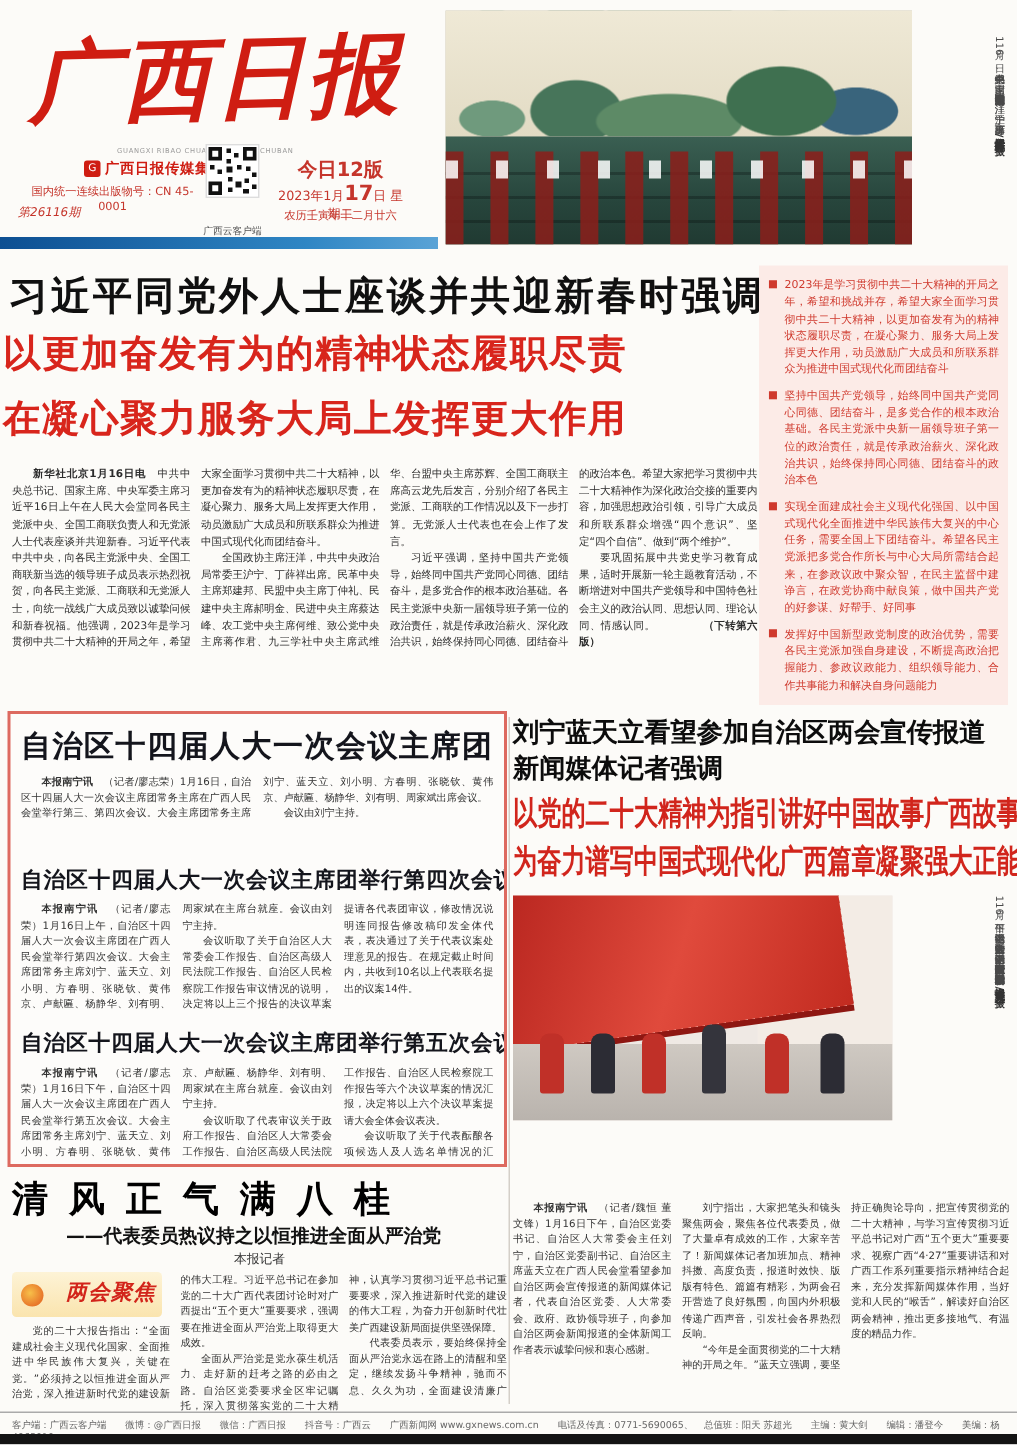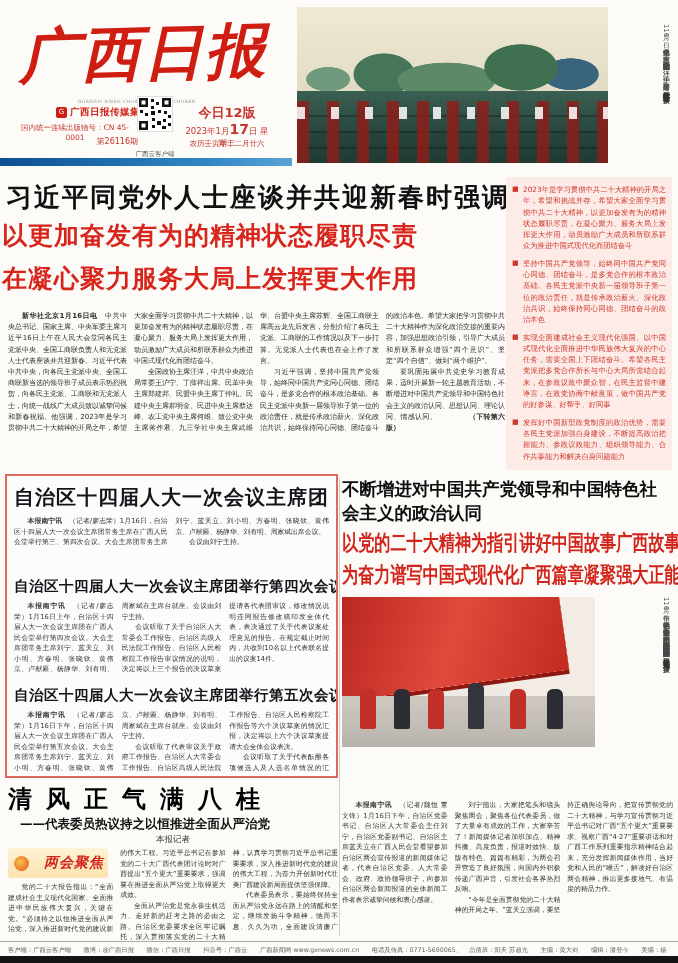--- a/index.html
+++ b/index.html
@@ -14,21 +14,21 @@
     position:absolute; left:14px; top:4px; width:258px; height:98px;
     font-family:"DejaVu Serif", serif; font-weight:900; font-style:italic;
     font-size:60px; line-height:98px; color:#cf1d12; letter-spacing:2px;
     transform:rotate(-1.5deg); white-space:nowrap; text-align:center;
   }
   .pub-pinyin { position:absolute; left:78px; top:99px; font-size:4.5px; color:#9a9a9a; letter-spacing:.5px; }
   .pub-row { position:absolute; left:56px; top:106px; display:flex; align-items:center; gap:3px; }
   .pub-logo { width:11px; height:11px; background:#cf1d12; color:#fff; font-size:7px; line-height:11px; text-align:center; border-radius:2px; }
   .pub-text { font-size:9.5px; font-weight:bold; color:#cf1d12; letter-spacing:.5px; }
   .issn  { position:absolute; left:12px; top:123px; width:126px; text-align:center; font-size:7.5px; color:#c5352b; }
-  .issue { position:absolute; left:12px; top:136px; width:126px; text-align:right; font-size:8px; color:#c5352b; }
+  .issue { position:absolute; left:12px; top:136px; width:126px; text-align:left; font-size:8px; color:#c5352b;font-style:italic; }
   .qr { position:absolute; left:137px; top:96px; width:36px; height:36px; background:#fff; border:1px solid #ddd; }
   .qr svg { display:block; }
   .qr-label { position:absolute; left:127px; top:136px; width:56px; text-align:center; font-size:6.5px; color:#555;margin-top:14px; }
   .edition { position:absolute; left:186px; top:104px; width:82px; text-align:center; font-size:13px; font-weight:900; color:#c5352b; }
   .dateline { position:absolute; left:182px; top:121px; width:90px; text-align:center; font-size:8.5px; color:#c5352b; }
   .dateline b { font-size:14px; }
   .lunar { position:absolute; left:182px; top:139px; width:90px; text-align:center; font-size:7.5px; color:#c5352b; }
   .blue-bar { position:absolute; left:0; top:158px; width:292px; height:8px;
     background:linear-gradient(90deg,#0d4f92,#2f86c4 70%,#5aa3d6); }
   
@@ -82,21 +82,21 @@
     color:#333; text-align:justify; overflow:hidden; }
   .npc-body p { text-indent:2em; }
   .cols2 { column-count:2; height:52px; }
   .cols3a { column-count:3; height:76px; }
   .cols3b { column-count:3; height:64px; }
   .byline-b { font-weight:bold; }
   
   .qf-title { position:absolute; left:8px; top:783px; width:330px; text-align:left;
     font-family:"DejaVu Serif", serif; font-size:24px; font-weight:900; color:#000;
     letter-spacing:14px; white-space:nowrap; }
-  .qf-sub { position:absolute; left:20px; top:816px; width:330px; 
+  .qf-sub { position:absolute; left:4px; top:816px; width:330px; text-align:center;
     font-size:12.5px; font-weight:bold; color:#111; }
   .qf-by { position:absolute; left:8px; top:834px; width:330px; text-align:center; font-size:8.5px; color:#333; }
   .qf-body { position:absolute; left:8px; top:848px; width:330px; height:96px;
     column-count:3; column-gap:7px; font-size:6.8px; line-height:1.55; color:#333;
     text-align:justify; overflow:hidden; }
   .qf-body p { text-indent:2em; }
   .lh-logo { width:100px; height:30px; margin-bottom:4px; break-inside:avoid;
     background:linear-gradient(#fdf3d6,#fae4ae); border-radius:3px;
     display:flex; align-items:center; gap:15px; padding-left:6px; }
   .lh-sun { width:15px; height:15px; border-radius:50%;
@@ -243,21 +243,21 @@
     <div class="lh-logo">
       <span class="lh-sun"></span>
       <span class="lh-text">两会聚焦</span>
     </div>
     <p>党的二十大报告指出：“全面建成社会主义现代化国家、全面推进中华民族伟大复兴，关键在党。”必须持之以恒推进全面从严治党，深入推进新时代党的建设新的伟大工程。习近平总书记在参加党的二十大广西代表团讨论时对广西提出“五个更大”重要要求，强调要在推进全面从严治党上取得更大成效。</p>
     <p>全面从严治党是党永葆生机活力、走好新的赶考之路的必由之路。自治区党委要求全区牢记嘱托，深入贯彻落实党的二十大精神，认真学习贯彻习近平总书记重要要求，深入推进新时代党的建设的伟大工程，为奋力开创新时代壮美广西建设新局面提供坚强保障。</p>
     <p><span>代表委员表示，要始终保持全面从严治党永远在路上的清醒和坚定，继续发扬斗争精神，驰而不息、久久为功，全面建设清廉广西，努力实现八桂大地政治生态持久风清气正。</span></p>
   </div>
 
   <div class="vline"></div>
-  <div class="media-kicker">不断增进对中国共产党领导和中国特色社会主义的政治认同</div>
+  <div class="media-kicker">刘宁蓝天立看望参加自治区两会宣传报道新闻媒体记者强调</div>
   <div class="media-head">
     <div>以党的二十大精神为指引讲好中国故事广西故事</div>
     <div>为奋力谱写中国式现代化广西篇章凝聚强大正能量</div>
   </div>
   <div class="photo-media">
     <div class="pm-panel"></div>
     <div class="pm-ceiling"></div>
     <div class="pm-floor"></div>
     <div class="pm-fig pm-f1"></div>
     <div class="pm-fig pm-f2"></div>

